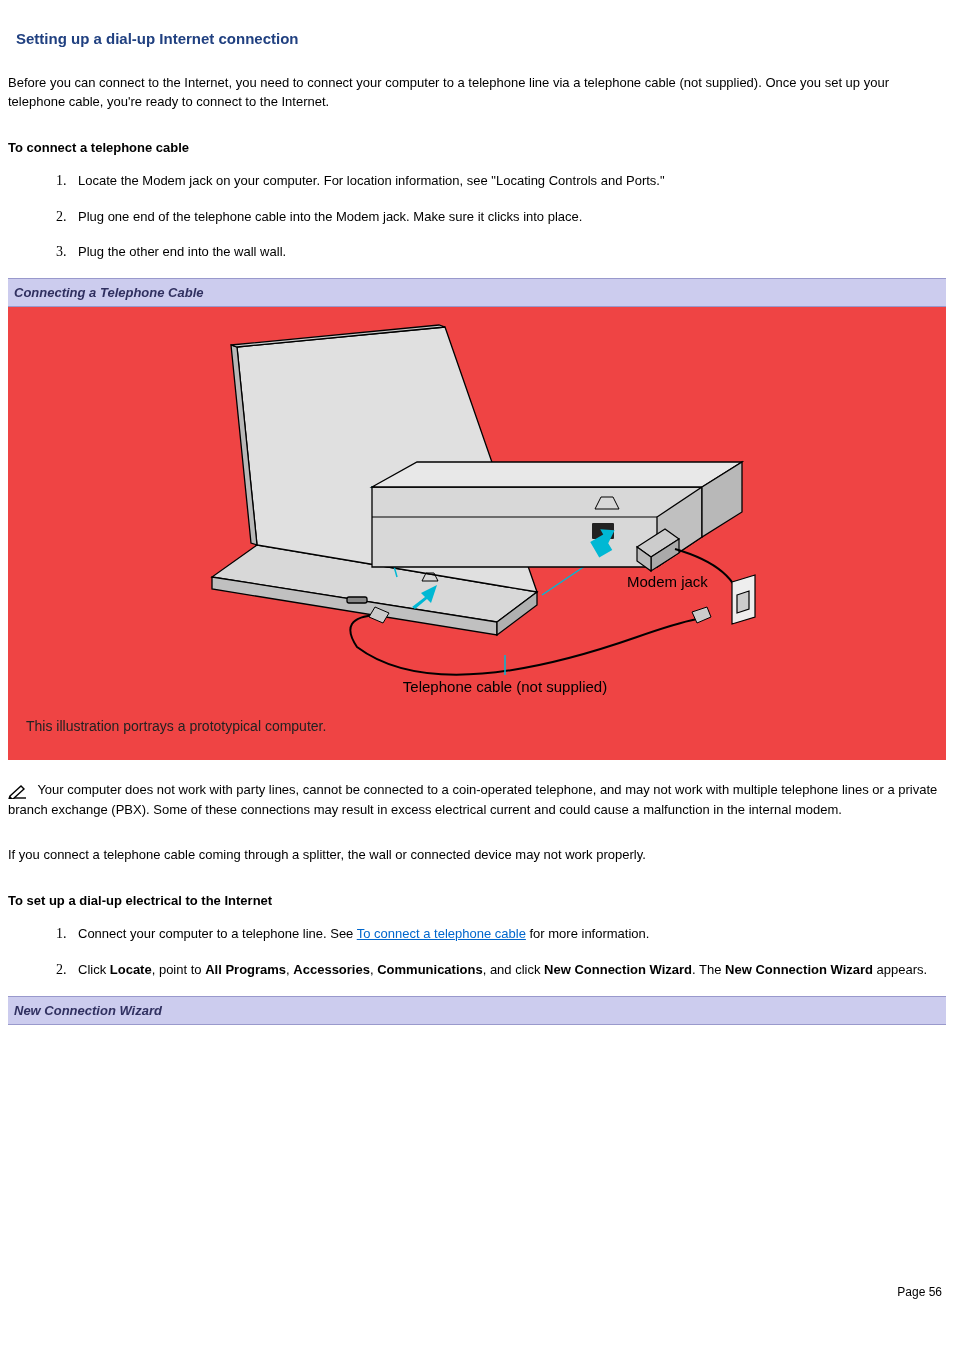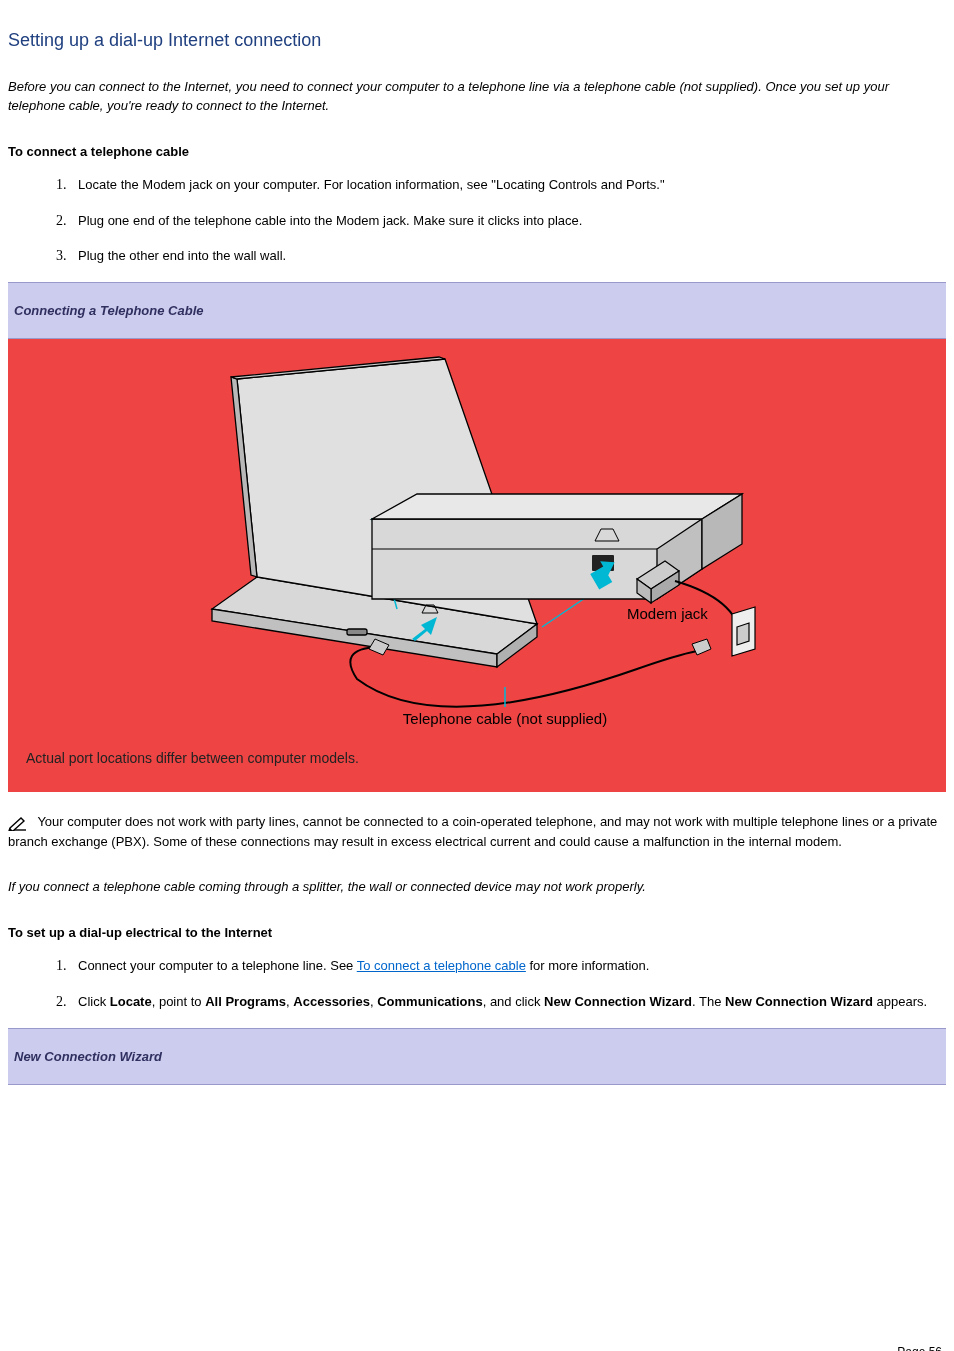--- a/index.html
+++ b/index.html
@@ -7,28 +7,27 @@
     font-size: 13px;
     color: #000;
     margin: 0;
     padding: 8px;
     width: 954px;
     box-sizing: border-box;
     background: #fff;
   }
   .main-heading {
     color: #204080;
-    font-weight: normal;
-    font-size: 18px;
-    margin: 22px 0 16px 0;
+    font-weight: bold;
+    font-size: 15px;
+    margin: 22px 0 16px 8px;
   }
   .para {
     margin: 27px 0;
     line-height: 1.45;
-    font-style: italic;
   }
   .sub-heading {
     font-weight: bold;
     font-size: 13px;
     margin: 28px 0 14px 0;
   }
   ol.steps {
     padding-left: 50px;
     margin: 0;
   }
@@ -42,21 +41,21 @@
     font-family: "Times New Roman", serif;
     font-size: 14px;
   }
   .caption-bar {
     background: #ccccee;
     border-top: 1px solid #9999cc;
     border-bottom: 1px solid #9999cc;
     font-style: italic;
     font-weight: bold;
     color: #303060;
-    padding: 20px 6px;
+    padding: 6px 6px;
     margin: 6px 0 0 0;
     font-size: 13px;
   }
   .figure-container {
     background: #ef4444;
     padding: 10px 0 24px 0;
     text-align: center;
     position: relative;
   }
   .figure-notes {
@@ -173,21 +172,21 @@
       <path d="M 495 295 L 510 290 L 514 300 L 500 306 Z"></path>
     </g>
 
     <line x1="308" y1="338" x2="308" y2="358" stroke="#00b8d4" stroke-width="1.5"></line>
 
     <text x="430" y="270" font-family="Arial" font-size="15" fill="#000">Modem jack</text>
     <text x="308" y="375" font-family="Arial" font-size="15" fill="#000" text-anchor="middle">Telephone cable (not supplied)</text>
   </svg>
 
   <div class="figure-notes">
-    <div>Actual port locations differ between computer models.</div>
+    <div>This illustration portrays a prototypical computer.</div>
   </div>
 </div>
 
 <div class="note-block">
   <span class="note-icon">
     <svg width="20" height="16" viewBox="0 0 20 16">
       <path d="M 2 13 L 13 3 L 16 6 L 5 16 L 1 16 Z" fill="none" stroke="#000" stroke-width="1.4"></path>
       <path d="M 1 16 L 5 16 L 2 13 Z" fill="#000"></path>
       <line x1="6" y1="15" x2="18" y2="15" stroke="#000" stroke-width="1.4"></line>
     </svg>

